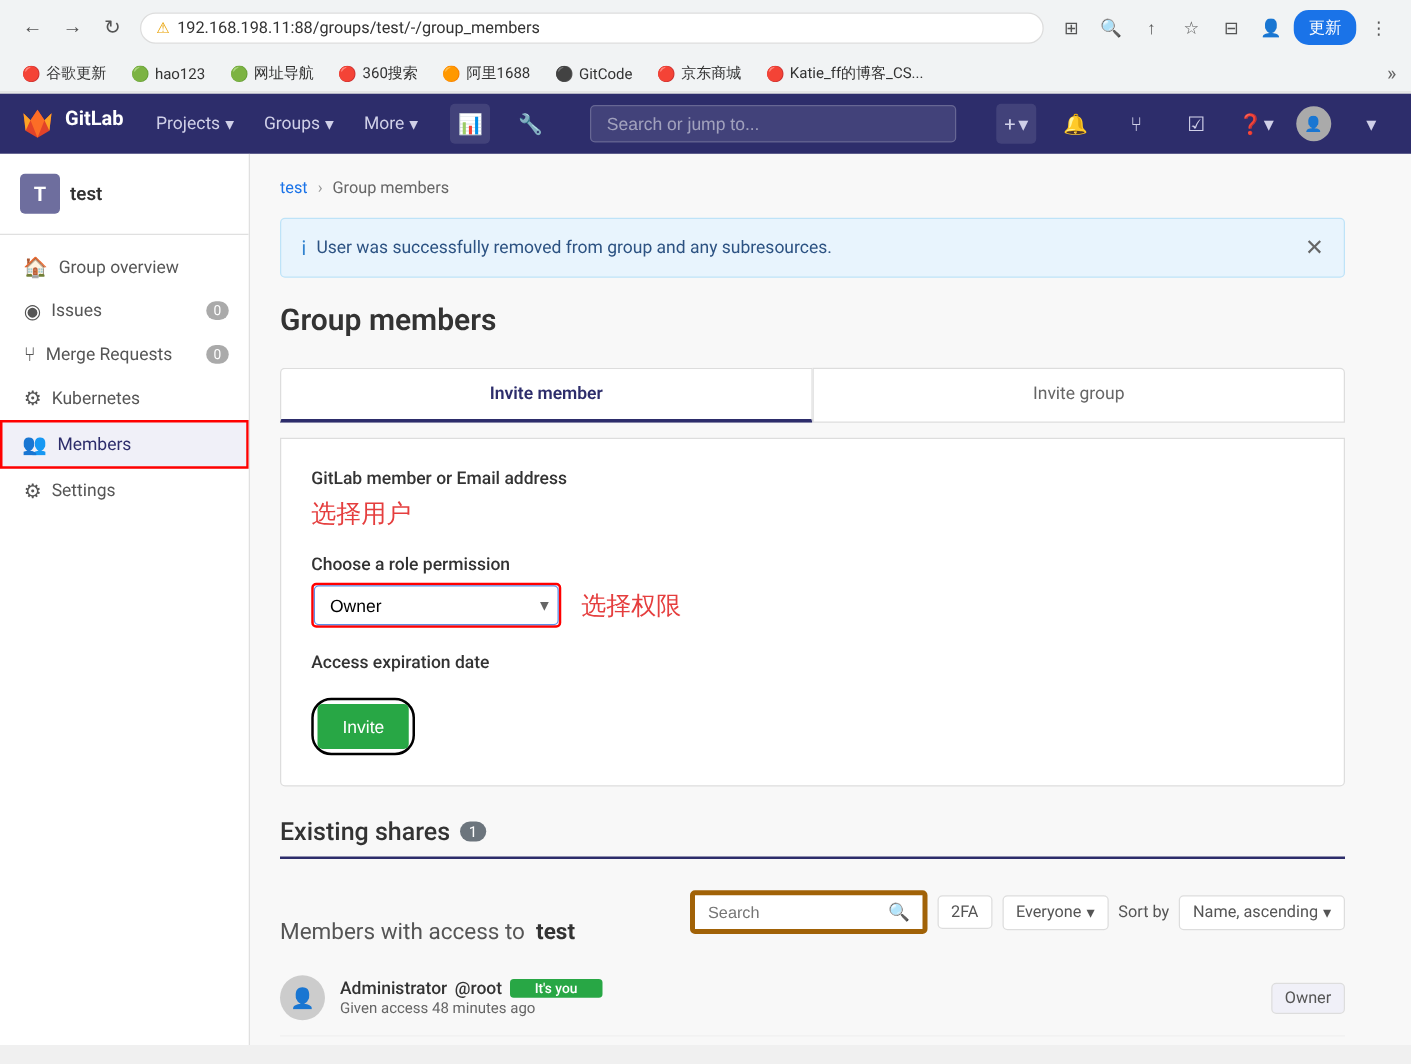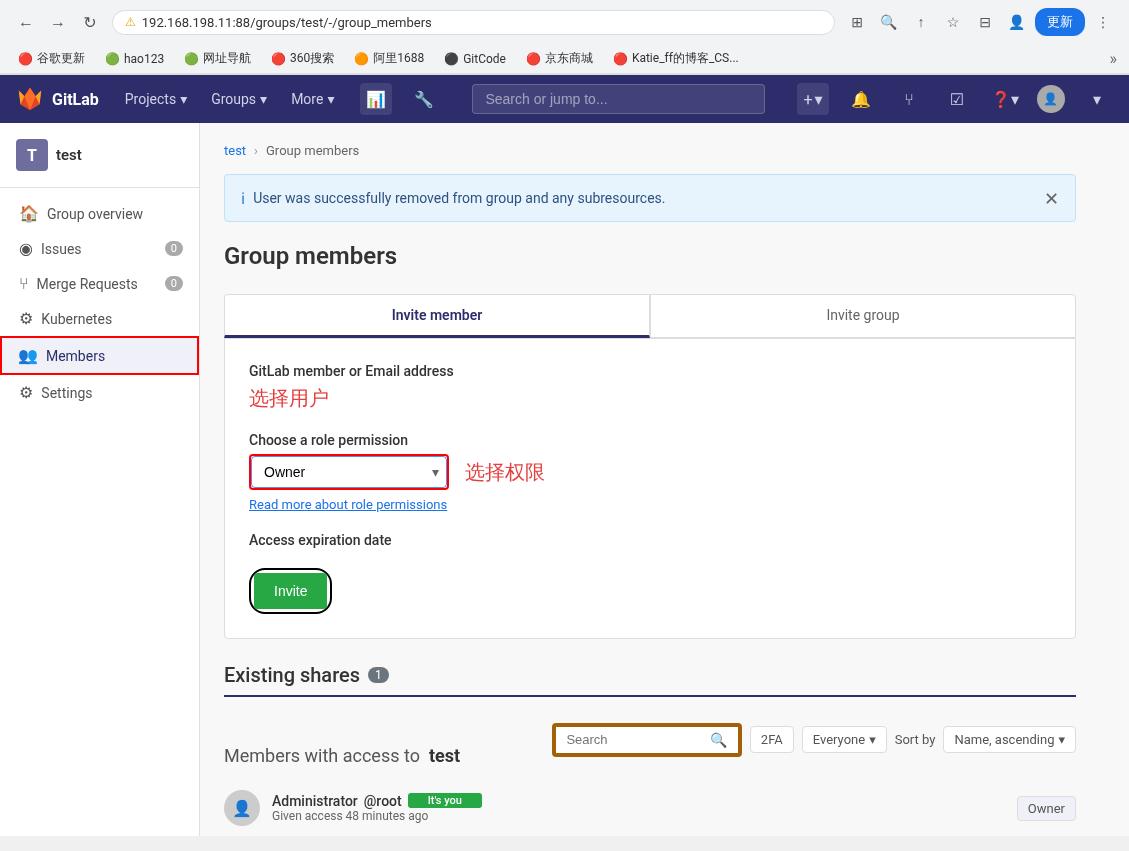--- a/index.html
+++ b/index.html
@@ -19,21 +19,21 @@
 
     
     .bookmarks-bar { display: flex; align-items: center; padding: 4px 12px; gap: 8px; background: #f1f3f4; border-bottom: 1px solid #e0e0e0; font-size: 12px; overflow: hidden; }
     .bookmark-item { display: flex; align-items: center; gap: 4px; padding: 2px 6px; border-radius: 4px; cursor: pointer; white-space: nowrap; color: #333; }
 
     
     .gitlab-app { display: flex; flex-direction: column; height: calc(851px - 90px); }
 
     
     .gitlab-nav { background: #2d2d6b; display: flex; align-items: center; padding: 0 16px; height: 48px; gap: 16px; }
-    .gitlab-logo { display: flex; align-items: center; gap: 8px; color: white; font-weight: bold; font-size: 16px; }
+    .gitlab-logo { display: flex; align-items: flex-start; gap: 8px; color: white; font-weight: bold; font-size: 16px; }
     .gitlab-fox { width: 28px; height: 28px; }
     .nav-menu { display: flex; align-items: center; gap: 4px; }
     .nav-menu-item { color: #d0d0e8; padding: 4px 10px; border-radius: 4px; cursor: pointer; font-size: 14px; display: flex; align-items: center; gap: 4px; }
     .nav-search { flex: 1; margin: 0 16px; }
     .nav-search input { width: 100%; background: rgba(255,255,255,0.1); border: 1px solid rgba(255,255,255,0.2); border-radius: 4px; padding: 6px 12px; color: white; font-size: 14px; }
     .nav-search input::placeholder { color: rgba(255,255,255,0.5); }
     .nav-icon-btn { color: #d0d0e8; width: 32px; height: 32px; border-radius: 4px; display: flex; align-items: center; justify-content: center; cursor: pointer; font-size: 16px; }
     .nav-plus { background: rgba(255,255,255,0.1); border-radius: 4px; padding: 4px 8px; display: flex; align-items: center; gap: 2px; }
     .nav-avatar { width: 28px; height: 28px; background: #aaa; border-radius: 50%; display: flex; align-items: center; justify-content: center; color: white; font-size: 12px; cursor: pointer; }
 
@@ -64,21 +64,21 @@
     
     .alert-info { background: #e8f4fd; border: 1px solid #bee3f8; border-radius: 4px; padding: 12px 16px; display: flex; align-items: center; justify-content: space-between; margin-bottom: 20px; }
     .alert-content { display: flex; align-items: center; gap: 8px; color: #2c5282; font-size: 14px; }
     .alert-icon { color: #3182ce; font-size: 16px; }
     .alert-close { color: #666; cursor: pointer; font-size: 18px; }
 
     
     .page-title { font-size: 24px; font-weight: 600; color: #333; margin-bottom: 24px; }
 
     
-    .tabs { display: flex; border-bottom: none; margin-bottom: 0; }
+    .tabs { display: flex; border-bottom: none; margin-bottom: 12px; }
     .tab { flex: 1; padding: 12px 16px; text-align: center; cursor: pointer; border: 1px solid #ddd; background: white; color: #666; font-size: 14px; }
     .tab.active { background: white; color: #2d2d6b; font-weight: 600; border-bottom: 3px solid #2d2d6b; }
     .tab:first-child { border-radius: 4px 0 0 0; }
     .tab:last-child { border-radius: 0 4px 0 0; }
 
     
     .form-card { background: white; border: 1px solid #ddd; padding: 24px; border-radius: 0 0 4px 4px; }
     .form-group { margin-bottom: 20px; }
     .form-label { font-size: 14px; color: #333; margin-bottom: 6px; display: block; font-weight: 500; }
     .form-input { width: 100%; border: 1px solid #ccc; border-radius: 4px; padding: 8px 12px; font-size: 14px; color: #333; }
@@ -325,23 +325,20 @@
                 <select style="width:100%; border:1px solid #5c8ee8; border-radius:4px; padding:7px 32px 7px 12px; font-size:14px; background:white; appearance:none; cursor:pointer;">
                   <option>Owner</option>
                   <option>Maintainer</option>
                   <option>Developer</option>
                   <option>Reporter</option>
                   <option>Guest</option>
                 </select>
                 <span style="position:absolute; right:8px; top:50%; transform:translateY(-50%); pointer-events:none; color:#666;">▾</span>
               </div>
               <span style="color:#e53e3e; font-size:20px; font-weight:500;">选择权限</span>
-            </div>
-            <div style="margin-top:6px;">
-              <a href="#" class="link-text">Read more about role permissions</a>
             </div>
           </div>
 
           
           <div class="form-group">
             <label class="form-label">Access expiration date</label>
           </div>
 
           
           <div style="display:inline-block; border:2px solid #000000; border-radius:16px; padding:3px;">

